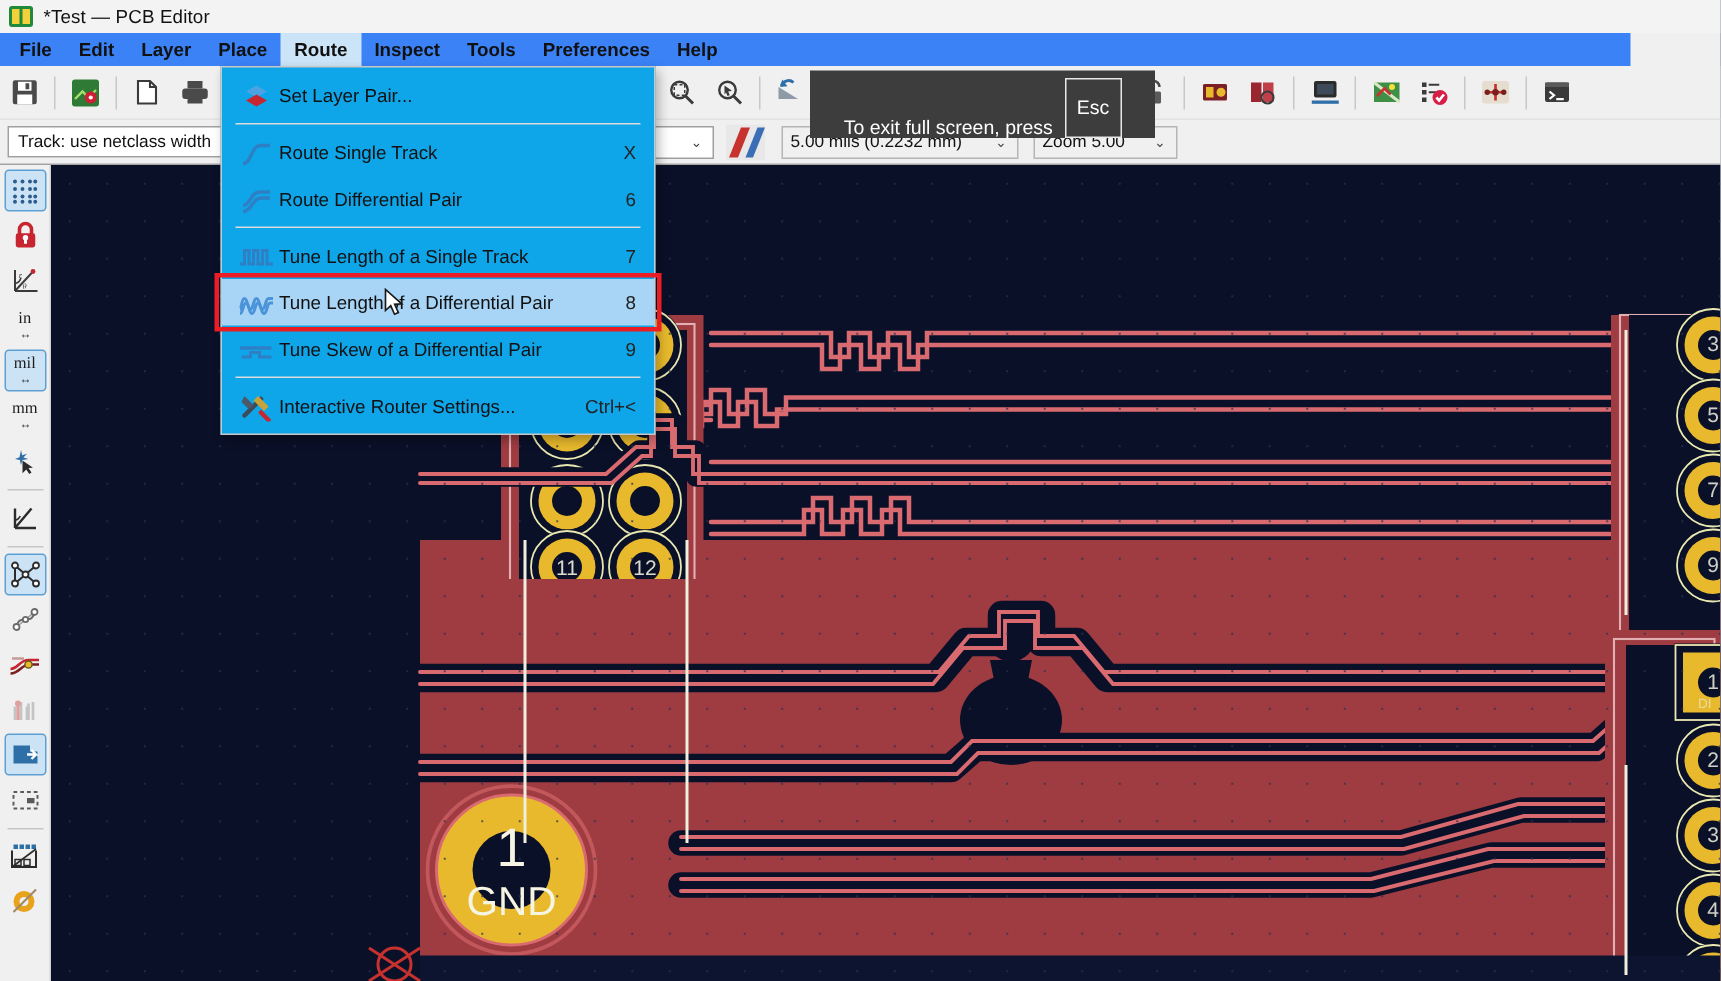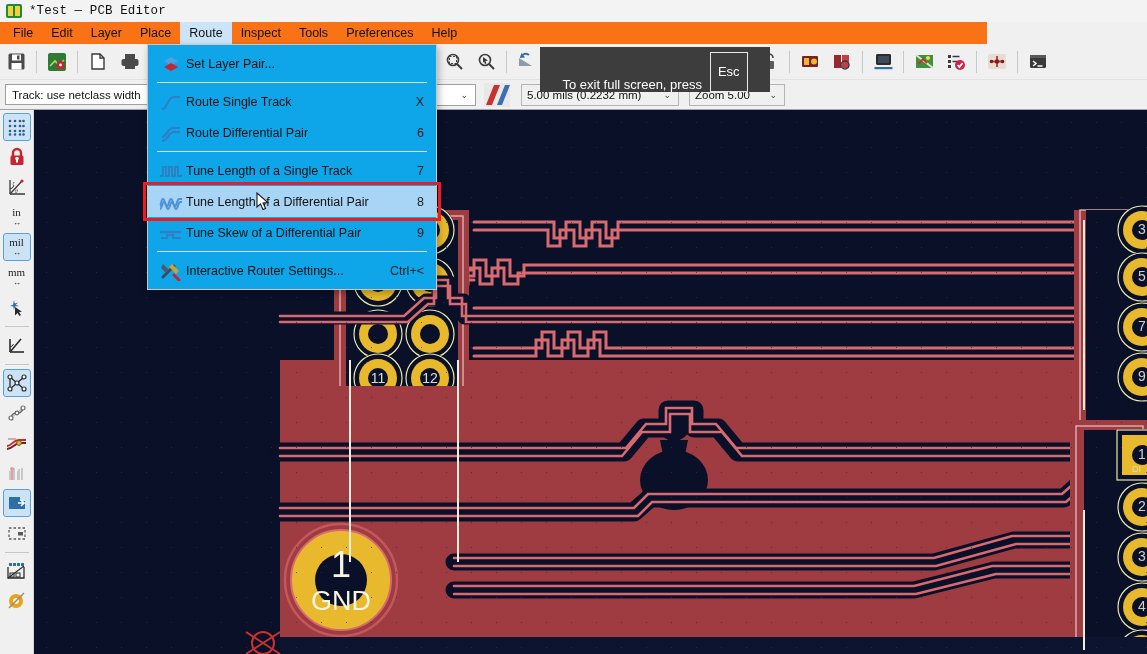--- a/index.html
+++ b/index.html
@@ -21,26 +21,26 @@
     background: #1f8a3b; border-radius: 2px; overflow: hidden;
   }
   .app-icon::before {
     content: ""; position: absolute; left: 2px; top: 2px; width: 5px; height: 10px;
     background: #f2d13b;
   }
   .app-icon::after {
     content: ""; position: absolute; left: 9px; top: 2px; width: 5px; height: 10px;
     background: #f2d13b;
   }
-  .title-text { font-size: 12.5px; color: #111; letter-spacing: .1px; font-family: Liberation Mono, monospace; }
+  .title-text { font-size: 12.5px; color: #111; letter-spacing: .1px; }
 
   
   .menubar {
-    position: absolute; left: 0; top: 22px; width: 987px; height: 22px;
-    background: #f97316; display: flex; align-items: stretch; padding-left: 4px;
+    position: absolute; left: 0; top: 22px; width: 1087px; height: 22px;
+    background: #3b82f6; display: flex; align-items: stretch; padding-left: 4px; font-weight: bold;
   }
   .menu-item {
     font-size: 12.5px; color: #111; padding: 0 9px;
     display: flex; align-items: center; cursor: default; white-space: nowrap;
   }
   .menu-item.active { background: #cce4f7; }
 
   
   .toolbar-top {
     position: absolute; left: 0; top: 44px; width: 1147px; height: 36px;

